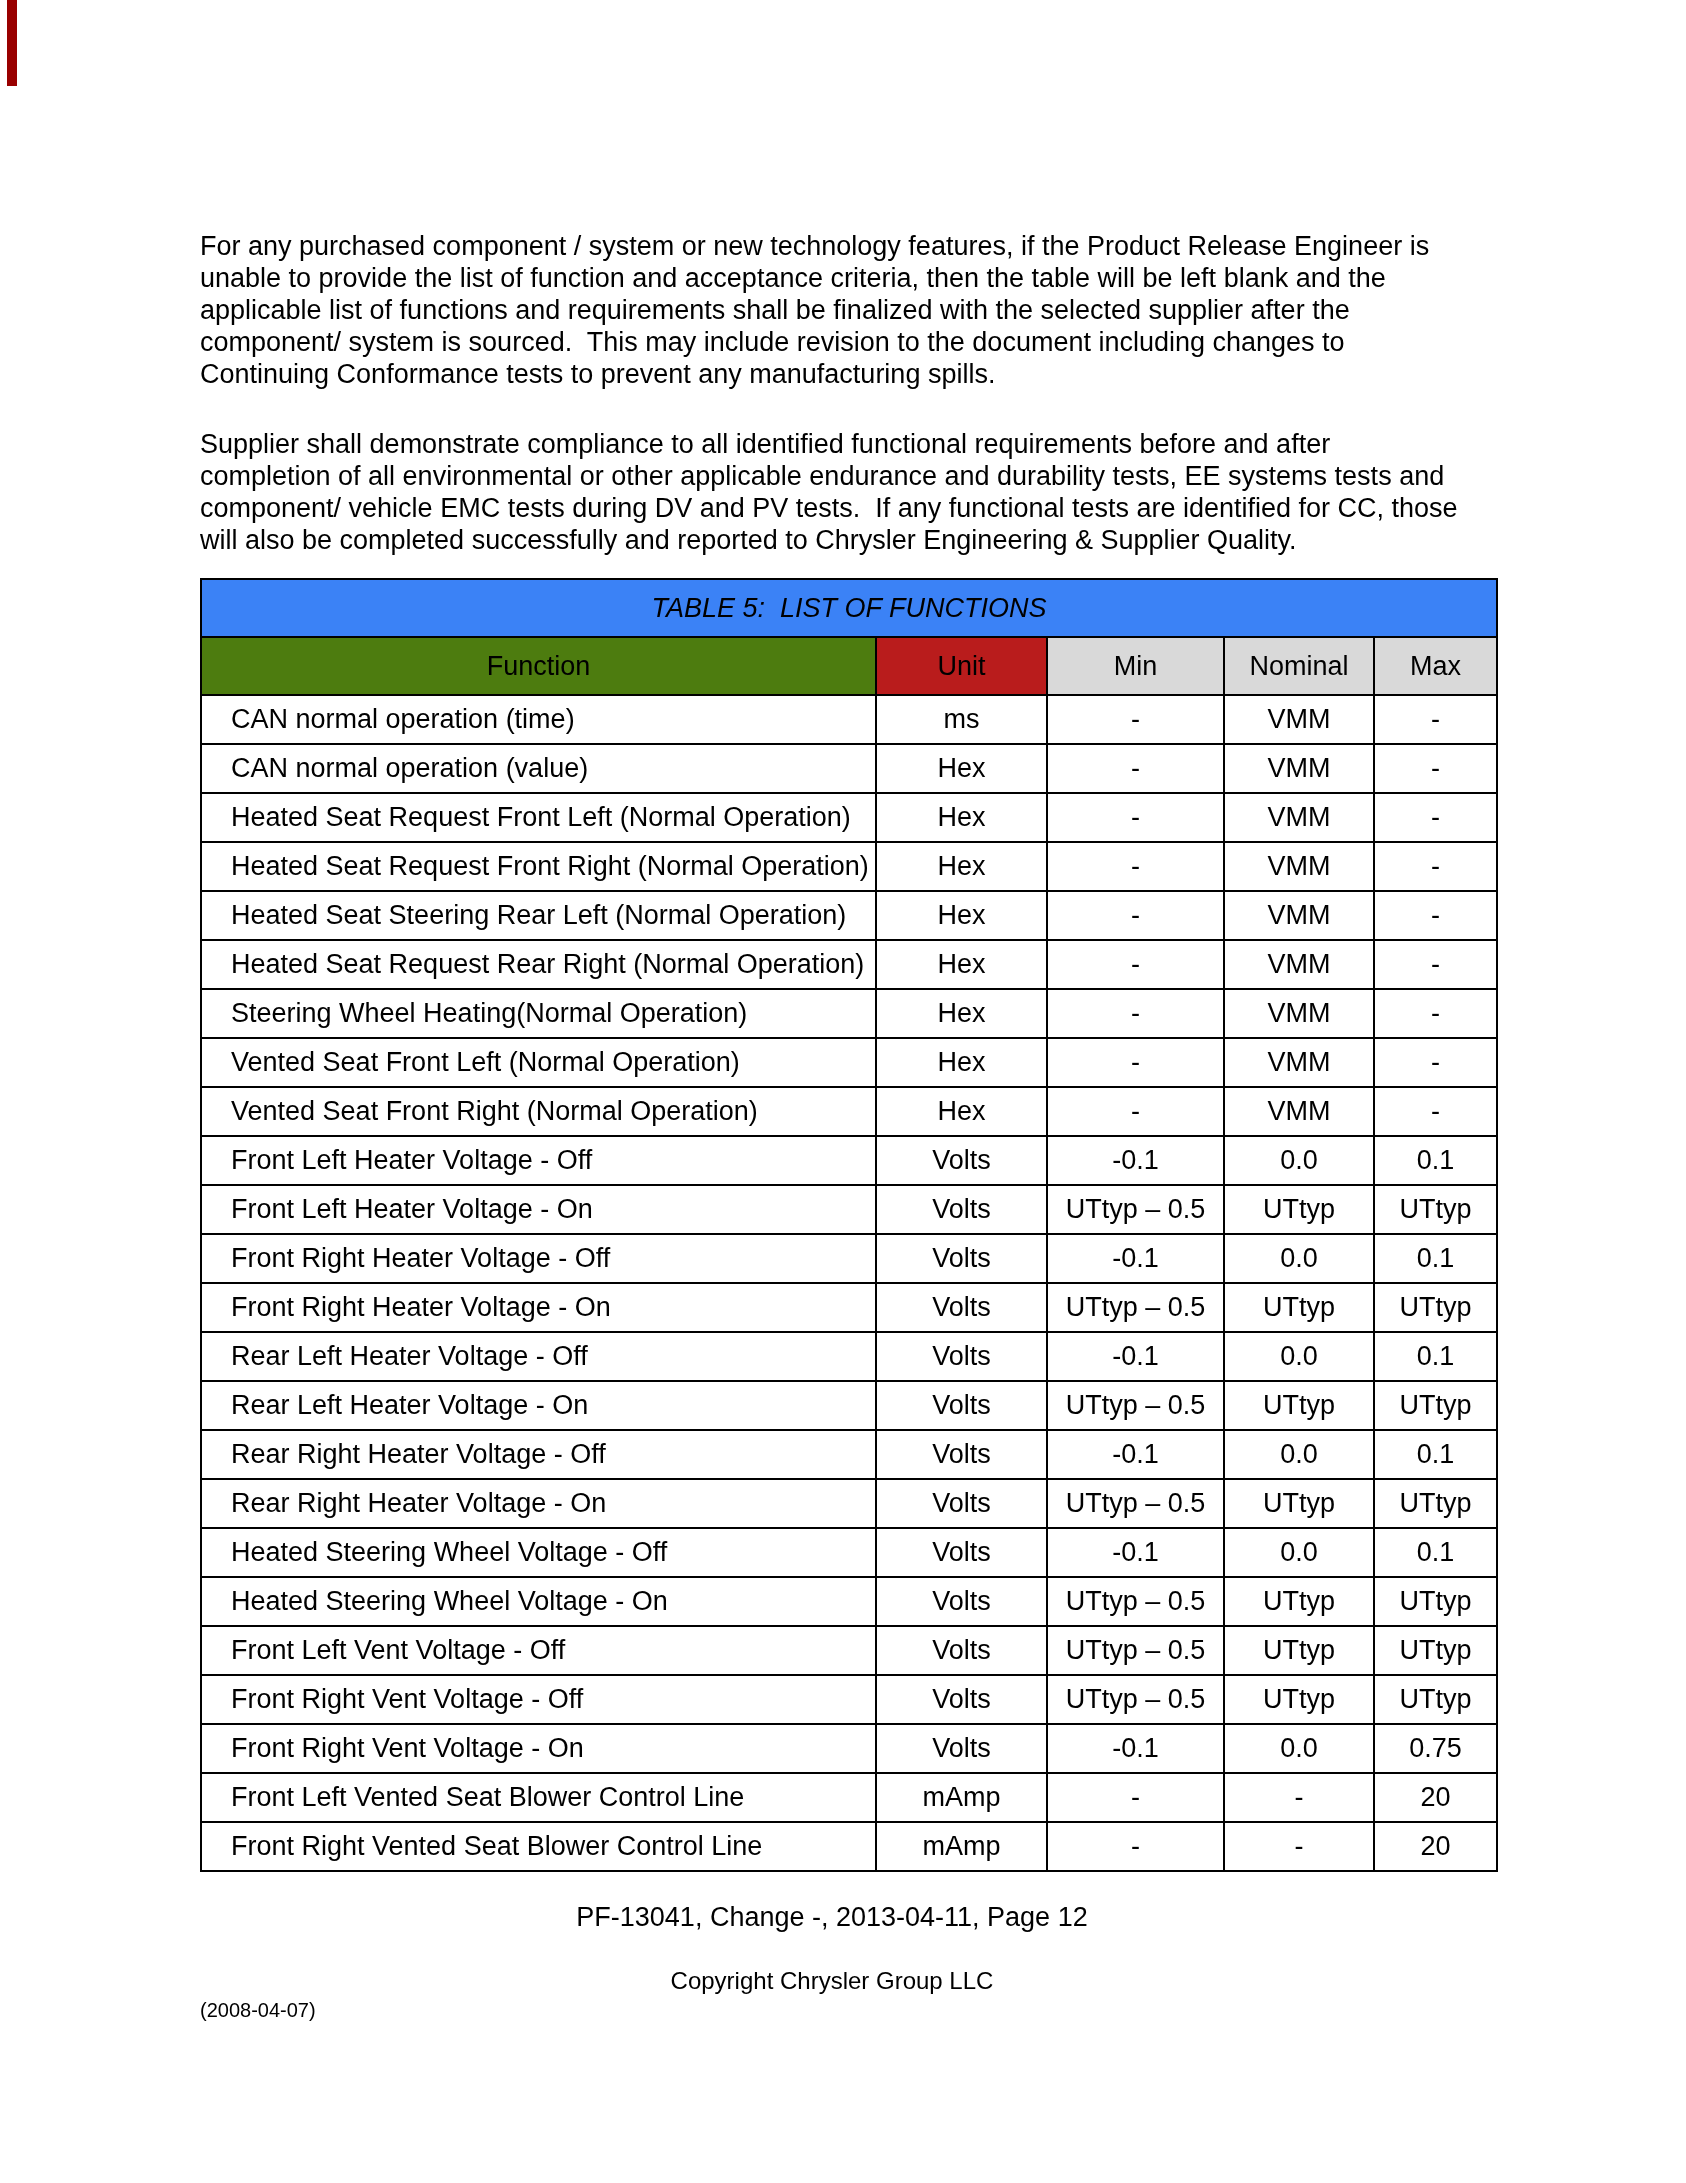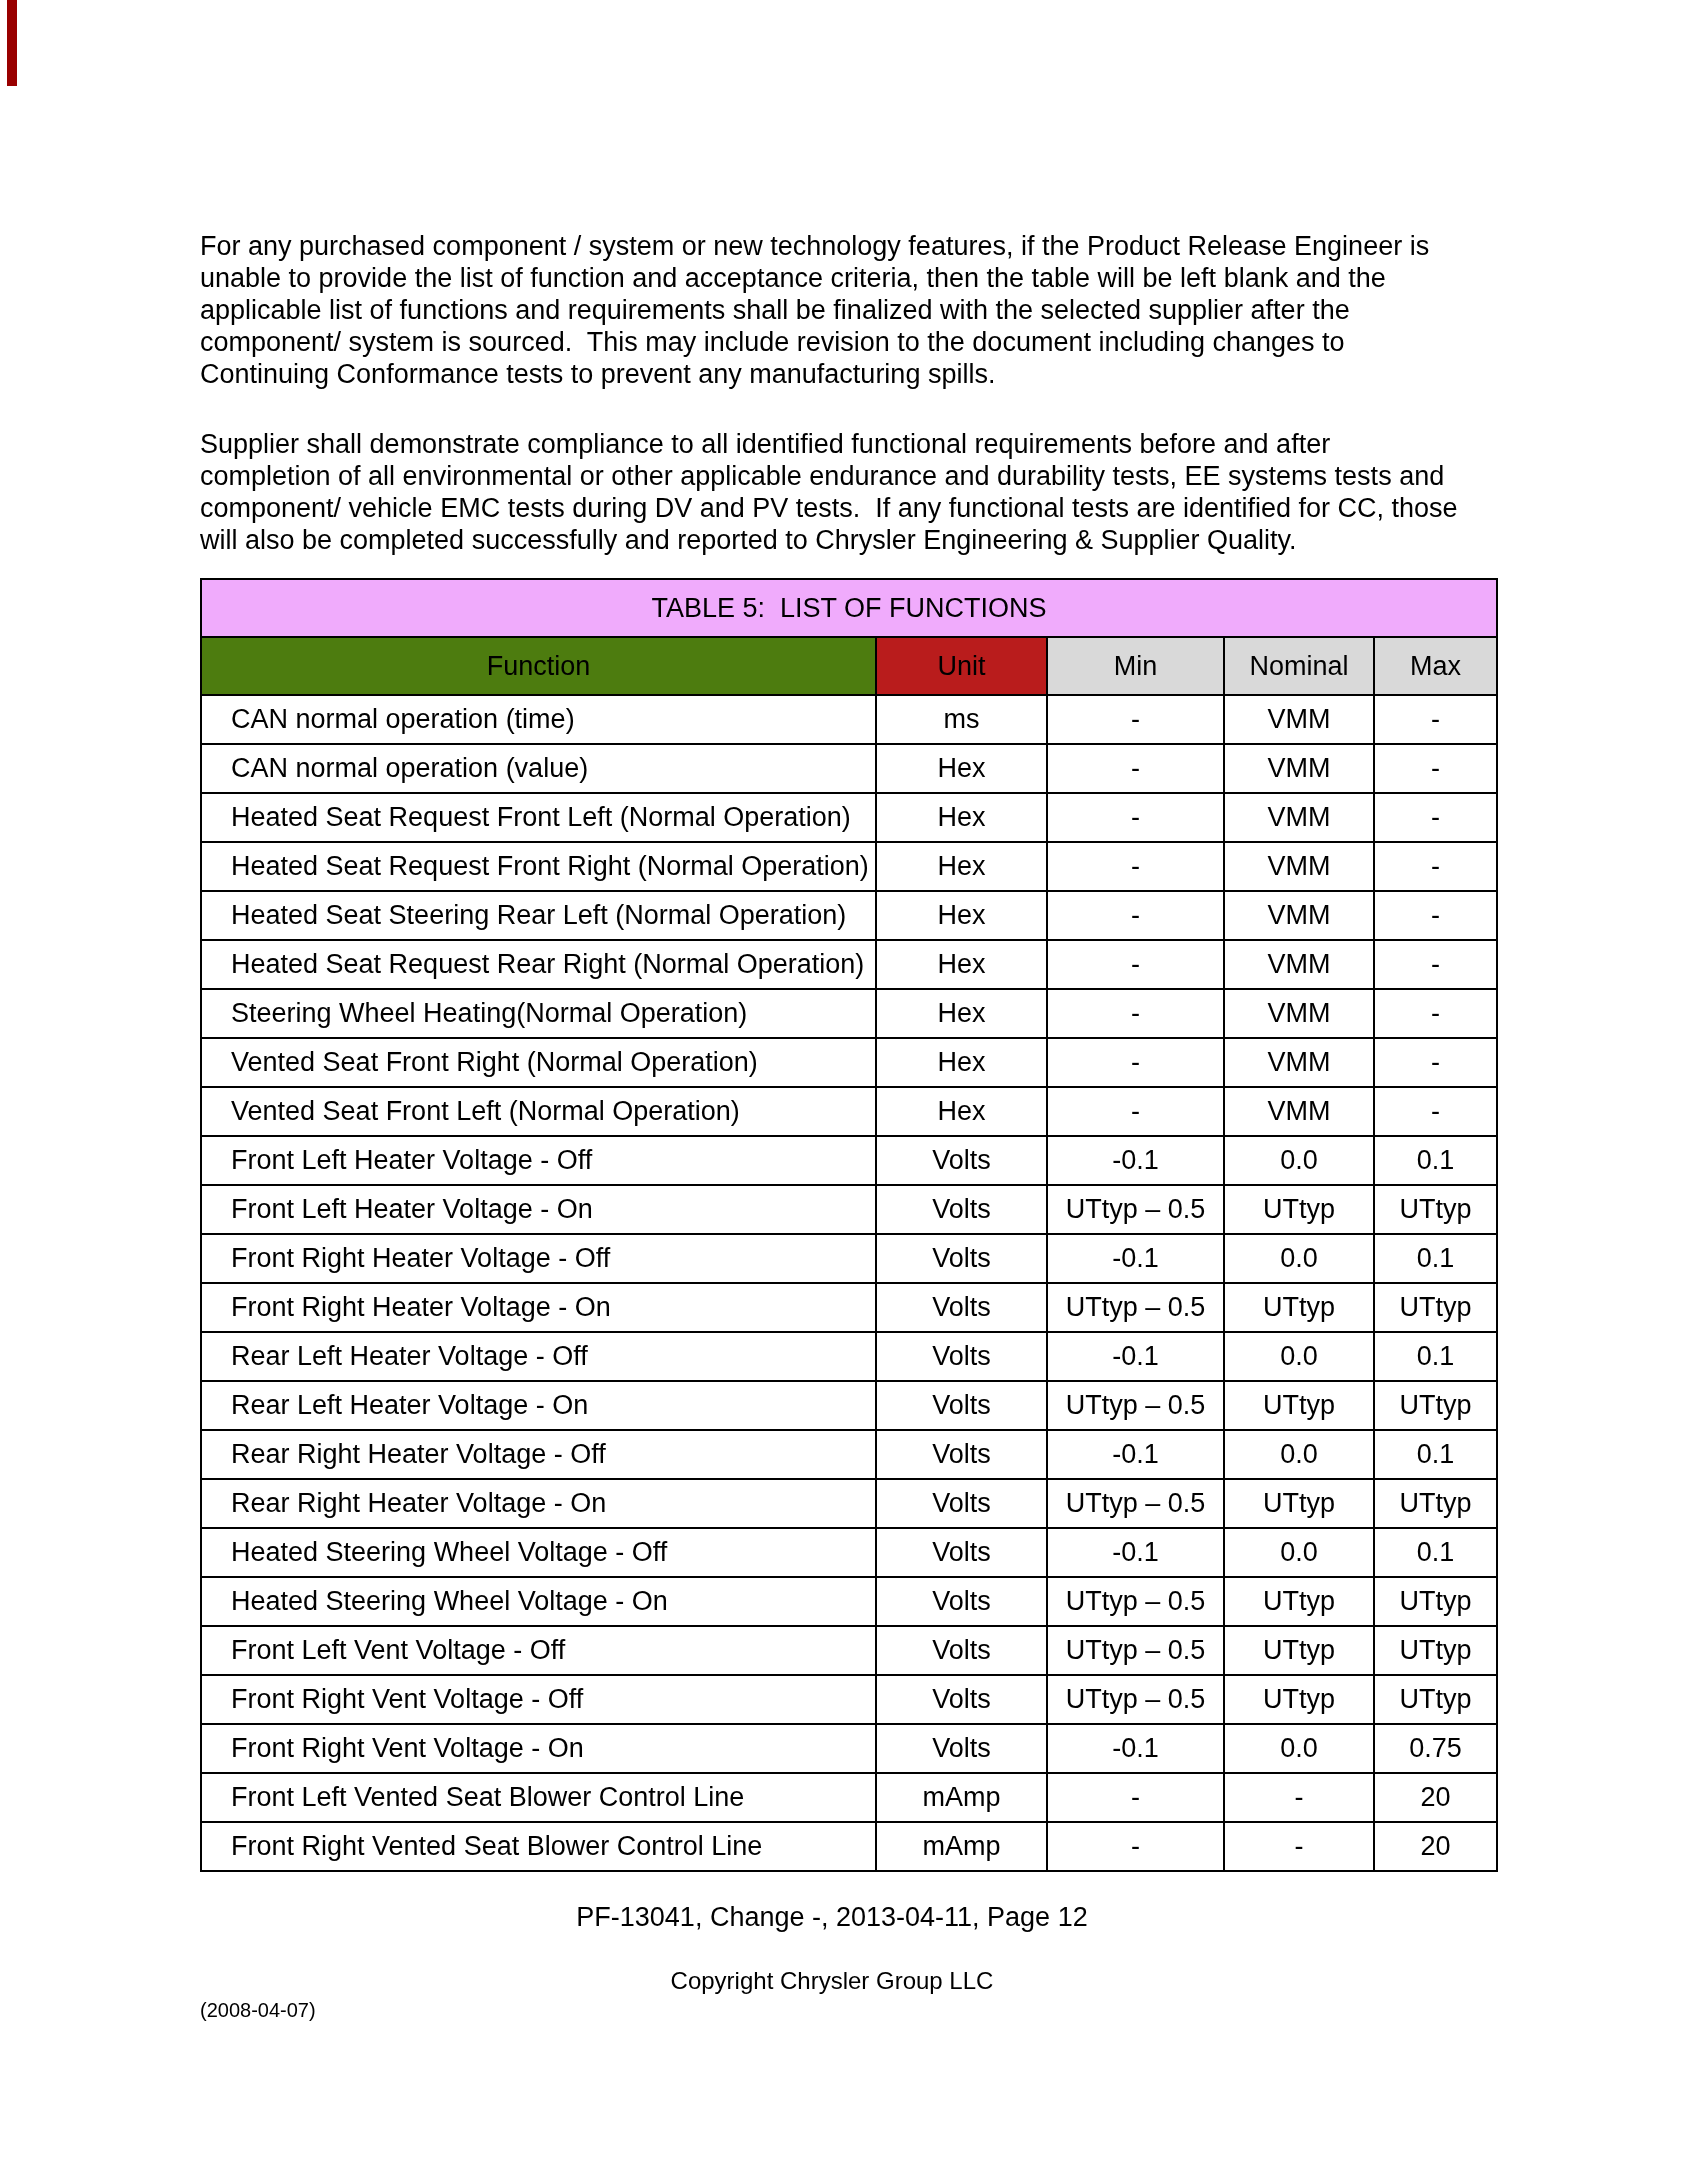--- a/index.html
+++ b/index.html
@@ -119,21 +119,21 @@
     <table class="functions">
       <colgroup>
         <col style="width:675px">
         <col style="width:171px">
         <col style="width:177px">
         <col style="width:150px">
         <col style="width:123px">
       </colgroup>
       <thead>
         <tr class="title-row">
-          <td colspan="5" class="title-cell" style="background: #f0abfc;">TABLE 5:  LIST OF FUNCTIONS</td>
+          <td colspan="5" class="title-cell" style="background: #3b82f6; font-style: italic;">TABLE 5:  LIST OF FUNCTIONS</td>
         </tr>
         <tr class="head-row">
           <th style="background: #4d7c0f;">Function</th>
           <th style="background: #b91c1c;">Unit</th>
           <th style="background: rgb(217, 217, 217);">Min</th>
           <th style="background: rgb(217, 217, 217);">Nominal</th>
           <th style="background: rgb(217, 217, 217);">Max</th>
         </tr>
       </thead>
       <tbody class="rows">
@@ -180,28 +180,28 @@
             <td>-</td>
           </tr>
           <tr>
             <td class="col-fn">Steering Wheel Heating(Normal Operation)</td>
             <td>Hex</td>
             <td>-</td>
             <td>VMM</td>
             <td>-</td>
           </tr>
           <tr>
+            <td class="col-fn">Vented Seat Front Left (Normal Operation)</td>
+            <td>Hex</td>
+            <td>-</td>
+            <td>VMM</td>
+            <td>-</td>
+          </tr>
+          <tr>
             <td class="col-fn">Vented Seat Front Right (Normal Operation)</td>
-            <td>Hex</td>
-            <td>-</td>
-            <td>VMM</td>
-            <td>-</td>
-          </tr>
-          <tr>
-            <td class="col-fn">Vented Seat Front Left (Normal Operation)</td>
             <td>Hex</td>
             <td>-</td>
             <td>VMM</td>
             <td>-</td>
           </tr>
           <tr>
             <td class="col-fn">Front Left Heater Voltage - Off</td>
             <td>Volts</td>
             <td>-0.1</td>
             <td>0.0</td>

